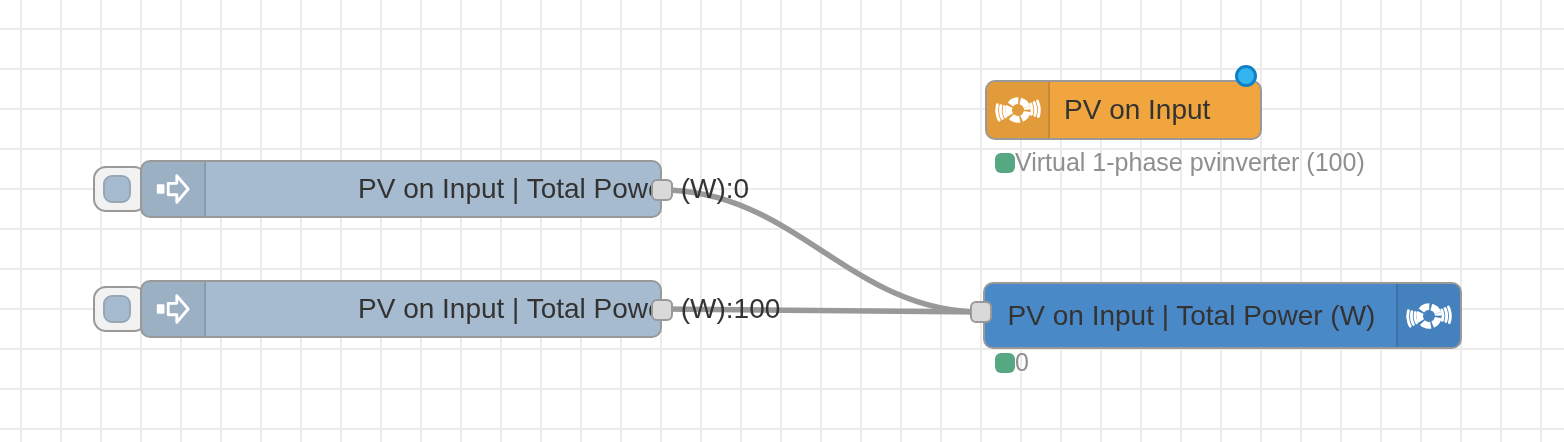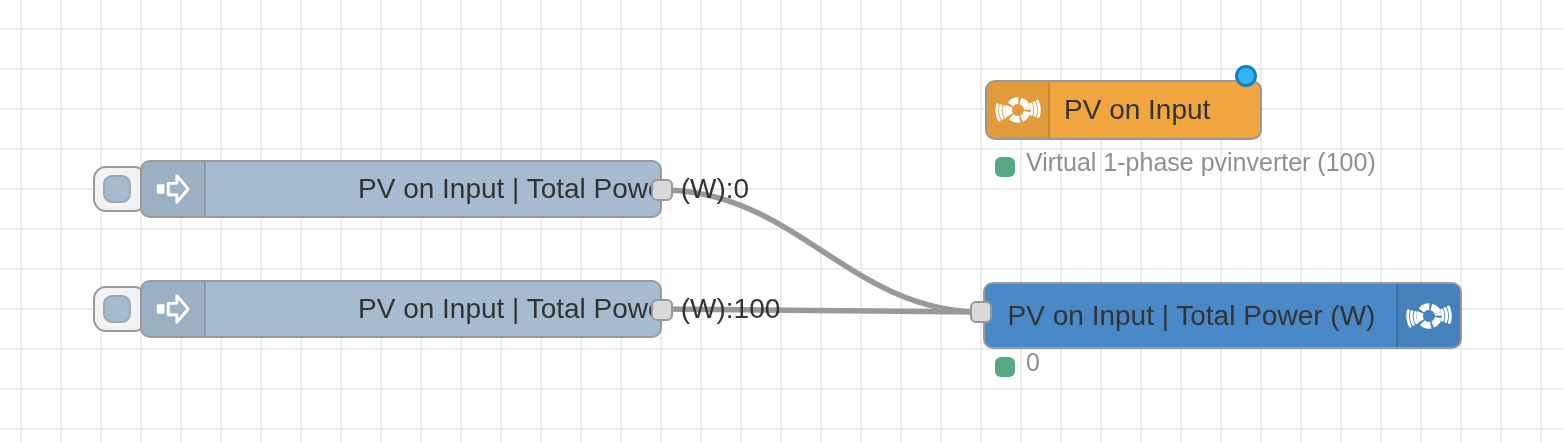--- a/index.html
+++ b/index.html
@@ -43,21 +43,21 @@
     062px;text-align:center;}
   .device-node-orange .node-label{left:77px;}
 
   .device-node-blue{left:983px;top:282px;width:479px;height:67px;background:#4a89c7;}
   .device-node-blue .icon-section{width:62px;}
   .device-node-blue .node-label{left:0;right:62px;justify-content:center;}
 
   .changed-dot{position:absolute;left:1235px;top:65px;width:22px;height:22px;border-radius:50%;
     background:#33b5f2;border:3px solid #0f81c2;box-sizing:border-box;z-index:6;}
 
-  .status-row{position:absolute;display:flex;align-items:flex-end;gap:11px;z-index:3;}
+  .status-row{position:absolute;display:flex;align-items:center;z-index:3;}
   .status-dot{width:20px;height:20px;border-radius:6px;background:#55a882;flex:0 0 auto;}
   .status-text{font-size:25px;color:#8f8f8f;white-space:nowrap;}
 
   .hidden-defs{position:absolute;width:0;height:0;overflow:hidden;}
 </style>
 </head>
 <body>
 
 <svg class="hidden-defs" aria-hidden="true">
   <defs>

